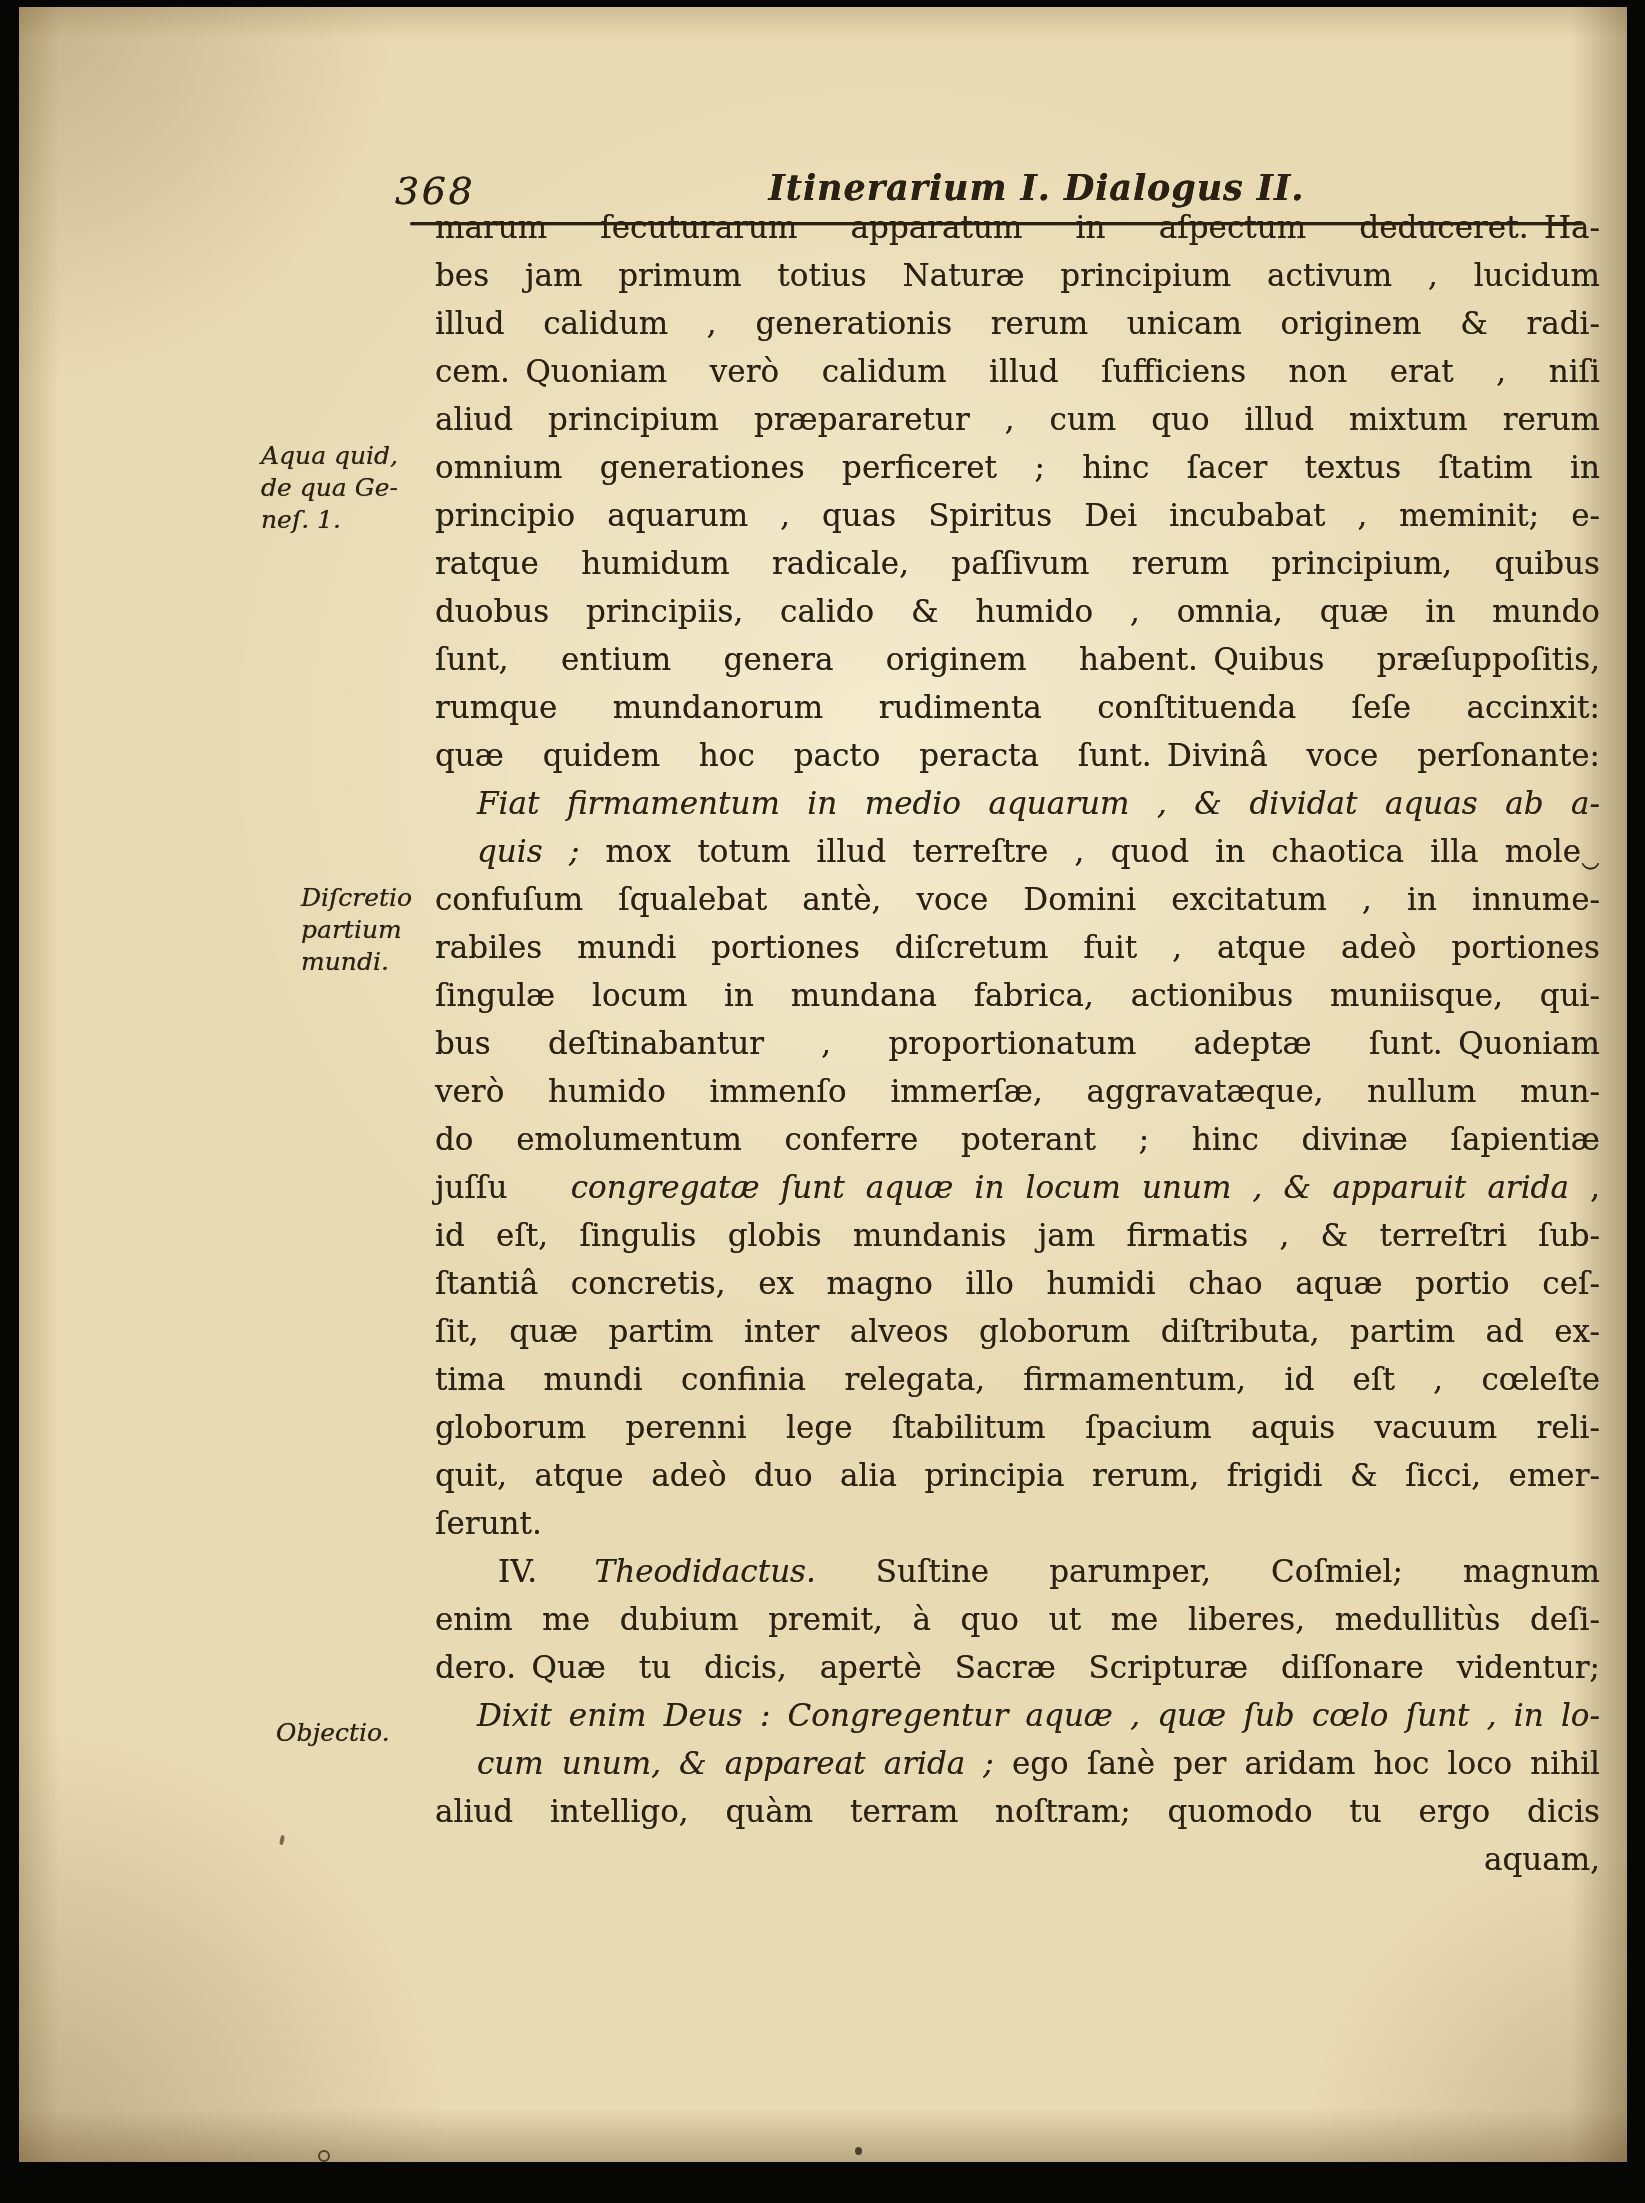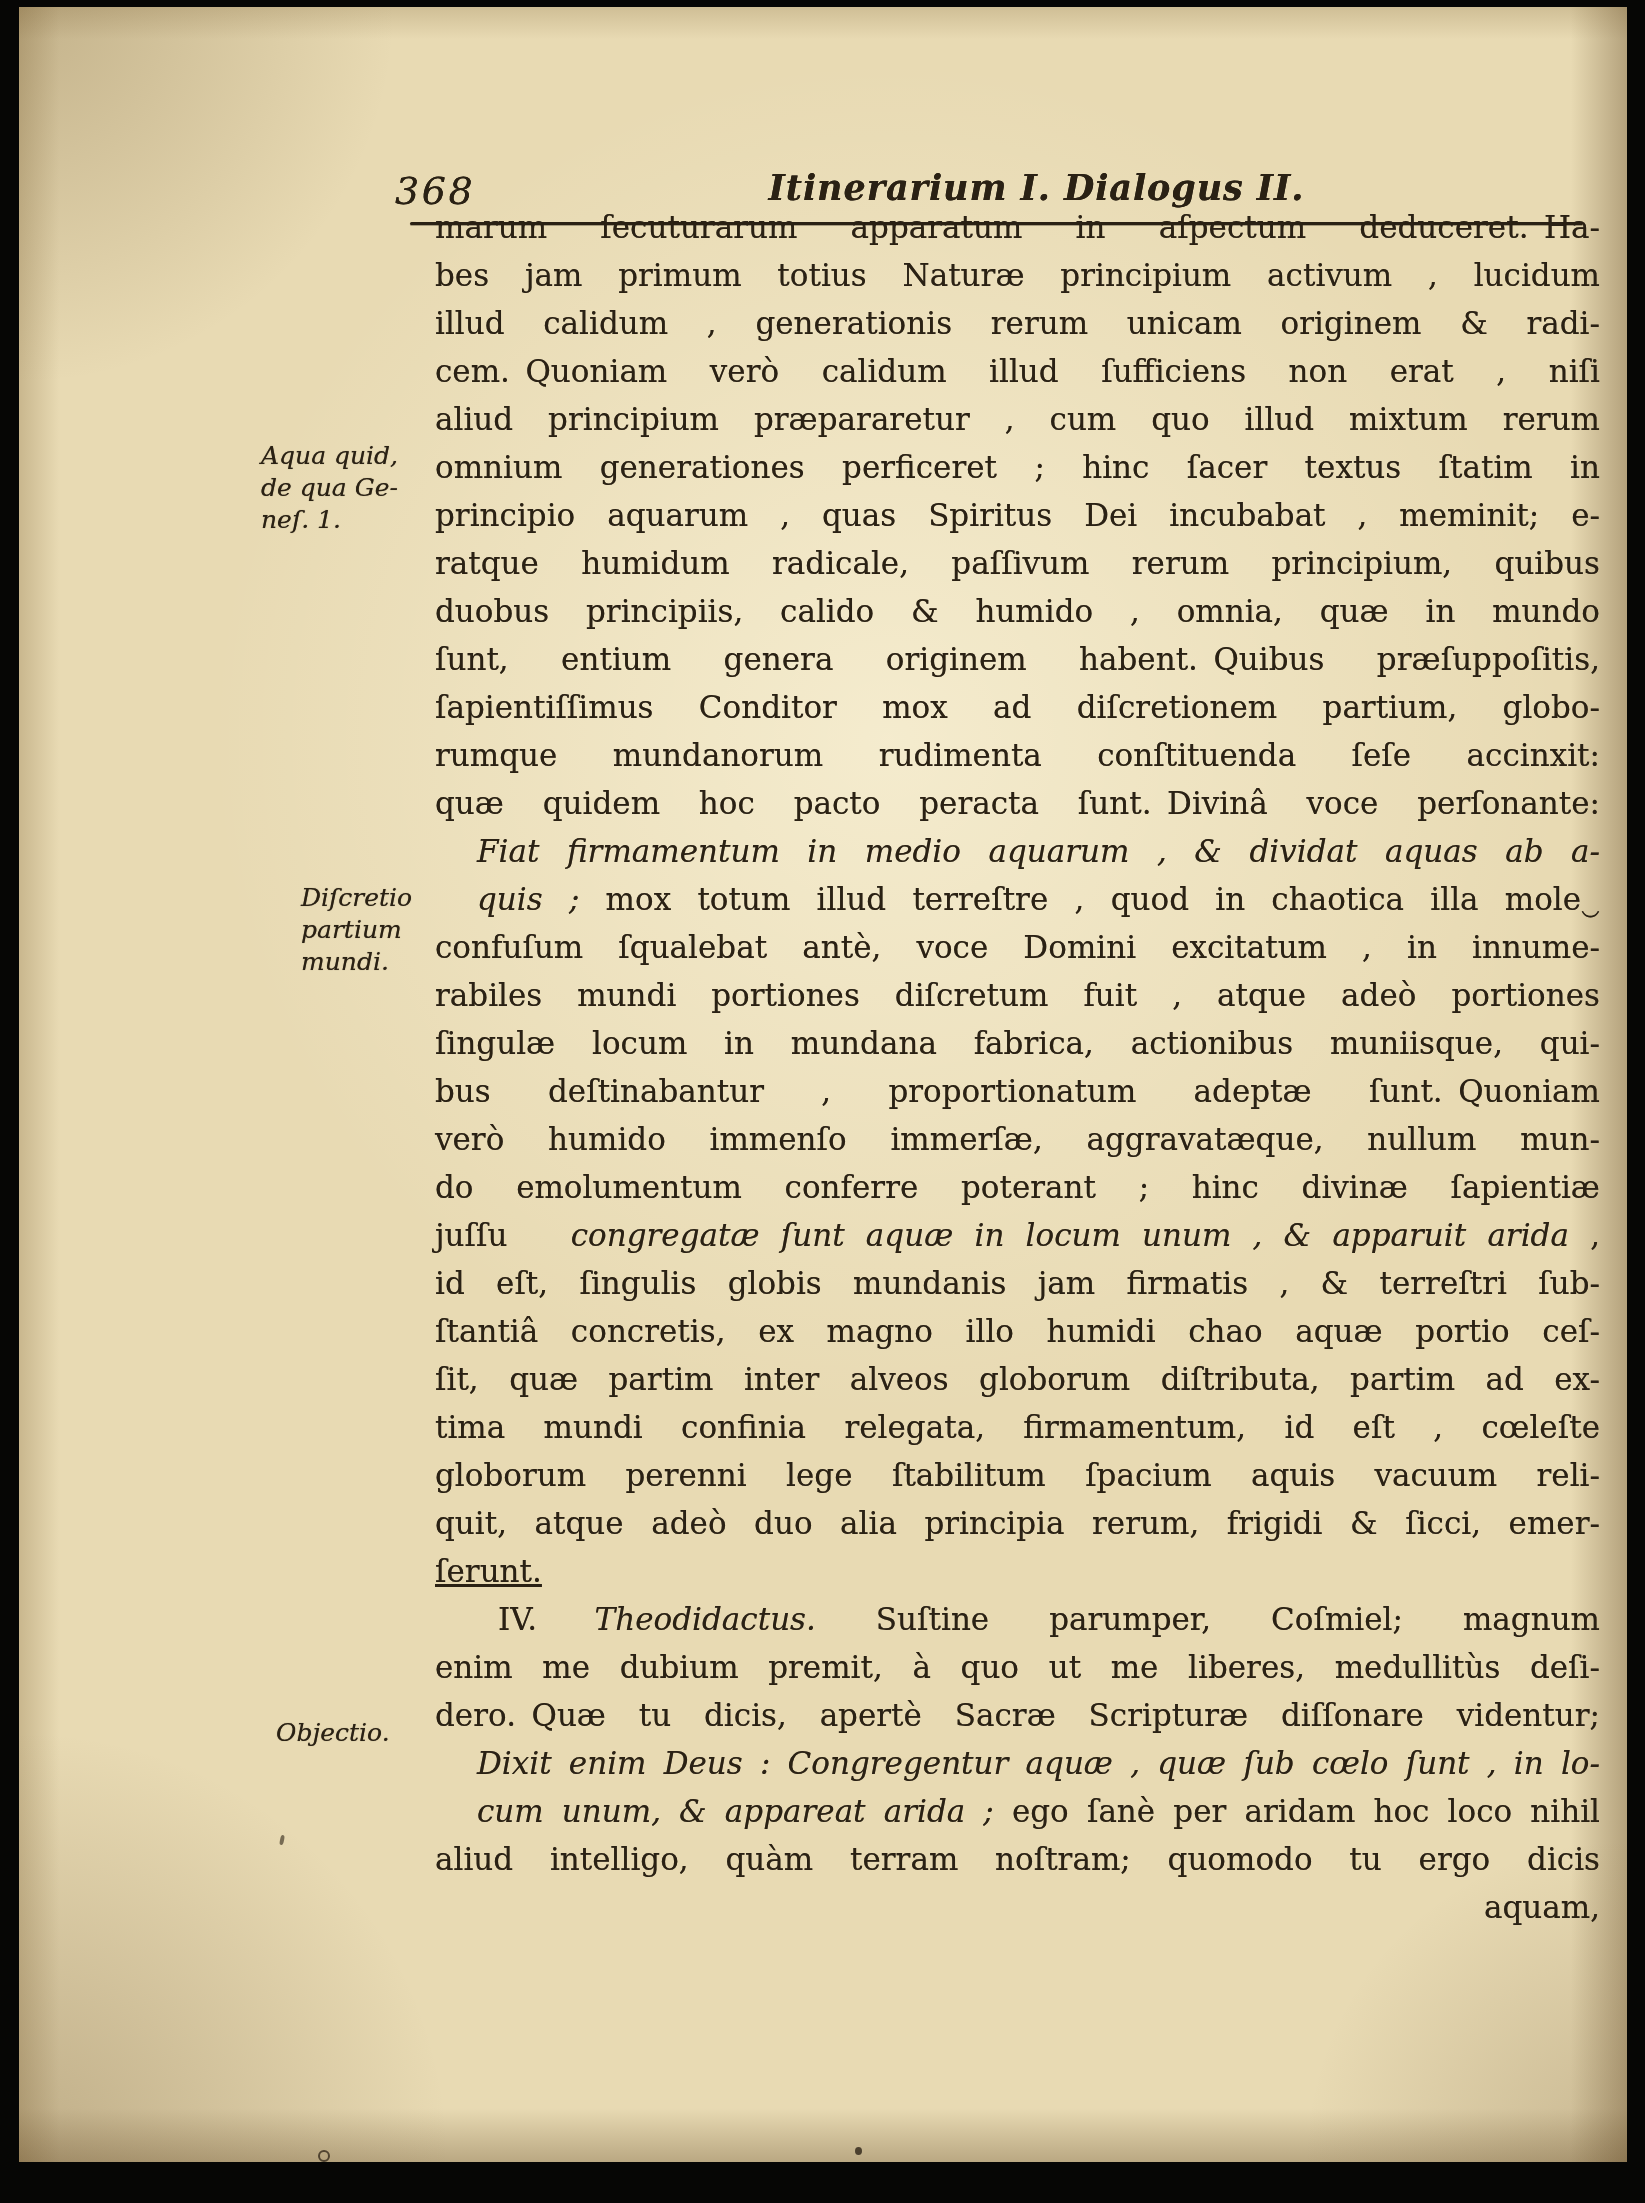--- a/index.html
+++ b/index.html
@@ -46,21 +46,21 @@
   }
 
   
   .body-text {
     position: absolute; left: 416px; top: 196px; width: 1165px;
     font-size: 31px; line-height: 48px;
     text-shadow: 0 0 0.6px rgba(42,33,20,0.55);
     word-spacing: 1.7px;
   }
   .line { text-align: justify; text-align-last: justify; white-space: normal; }
-  .line.last-left  { text-align-last: left; text-decoration: underline; }
+  .line.last-left  { text-align-last: left; }
   .line.last-right { text-align-last: right; }
   .line.indent { text-indent: 63px; }
   .it { font-style: italic; margin-left: 42px; }
   .rm { font-style: normal; }
 
   
   .margin-note {
     position: absolute; left: 242px; width: 156px;
     font-style: italic; font-size: 25px; line-height: 32px;
     text-shadow: 0 0 0.7px rgba(42,33,20,0.7);
@@ -107,21 +107,20 @@
         <div class="line"><span class="rm">marum ſecuturarum apparatum in aſpectum deduceret. Ha-</span></div>
         <div class="line"><span class="rm">bes jam primum totius Naturæ principium activum , lucidum</span></div>
         <div class="line"><span class="rm">illud calidum , generationis rerum unicam originem &amp; radi-</span></div>
         <div class="line"><span class="rm">cem. Quoniam verò calidum illud ſufficiens non erat , niſi</span></div>
         <div class="line"><span class="rm">aliud principium præpararetur , cum quo illud mixtum rerum</span></div>
         <div class="line"><span class="rm">omnium generationes perficeret ; hinc ſacer textus ſtatim in</span></div>
         <div class="line"><span class="rm">principio aquarum , quas Spiritus Dei incubabat , meminit; e-</span></div>
         <div class="line"><span class="rm">ratque humidum radicale, paſſivum rerum principium, quibus</span></div>
         <div class="line"><span class="rm">duobus principiis, calido &amp; humido , omnia, quæ in mundo</span></div>
         <div class="line"><span class="rm">ſunt, entium genera originem habent. Quibus præſuppoſitis,</span></div>
-        <div class="line"><span class="rm">ſapientiſſimus Conditor mox ad diſcretionem partium, globo-</span></div>
         <div class="line"><span class="rm">rumque mundanorum rudimenta conſtituenda ſeſe accinxit:</span></div>
         <div class="line"><span class="rm">quæ quidem hoc pacto peracta ſunt. Divinâ voce perſonante:</span></div>
         <div class="line"><span class="it">Fiat firmamentum in medio aquarum , &amp; dividat aquas ab a-</span></div>
         <div class="line"><span class="it">quis ;</span><span class="rm"> mox totum illud terreſtre , quod in chaotica illa mole‿</span></div>
         <div class="line"><span class="rm">confuſum ſqualebat antè, voce Domini excitatum , in innume-</span></div>
         <div class="line"><span class="rm">rabiles mundi portiones diſcretum fuit , atque adeò portiones</span></div>
         <div class="line"><span class="rm">ſingulæ locum in mundana fabrica, actionibus muniisque, qui-</span></div>
         <div class="line"><span class="rm">bus deſtinabantur , proportionatum adeptæ ſunt. Quoniam</span></div>
         <div class="line"><span class="rm">verò humido immenſo immerſæ, aggravatæque, nullum mun-</span></div>
         <div class="line"><span class="rm">do emolumentum conferre poterant ; hinc divinæ ſapientiæ</span></div>

